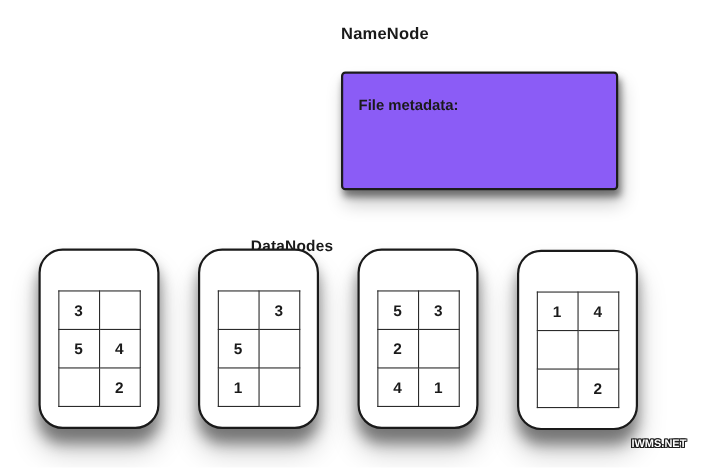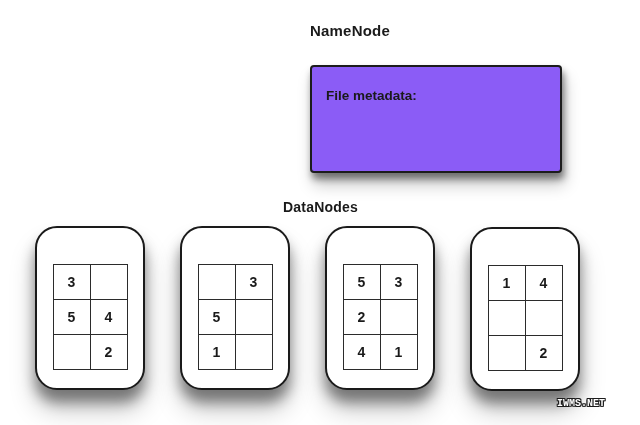--- a/index.html
+++ b/index.html
@@ -40,24 +40,24 @@
   .nn-text {
     padding: 21px 10px 0 14px;
     font-size: 13.5px;
     font-weight: bold;
     line-height: 16.5px;
     white-space: nowrap;
   }
 
   .dn-title {
     position: absolute;
-    top: 199px;
+    top: 215px;
     left: 228px;
     width: 130px;
-    text-align: right;
+    text-align: left;
     font-size: 14px;
     font-weight: bold;
     letter-spacing: 0.2px;
   }
 
   .dn-box {
     position: absolute;
     top: 226px;
     width: 110px;
     height: 164px;
@@ -84,23 +84,23 @@
     border: 1.5px solid #2b2b2b;
     text-align: center;
     vertical-align: middle;
     font-size: 14px;
     font-weight: bold;
     background: #ffffff;
   }
 
   .watermark {
     position: absolute;
-    left: 557px;
+    left: 574px;
     top: 398px;
-    font-family: Liberation Mono, monospace;
+    font-family: Liberation Sans, sans-serif;
     font-size: 10px;
     font-weight: bold;
     letter-spacing: 0px;
     color: #ffffff;
     text-shadow:
       -1px -1px 0 #1c1c1c, 1px -1px 0 #1c1c1c,
       -1px  1px 0 #1c1c1c, 1px  1px 0 #1c1c1c,
       -1px  0   0 #1c1c1c, 1px  0   0 #1c1c1c,
        0   -1px 0 #1c1c1c, 0    1px 0 #1c1c1c;
   }

